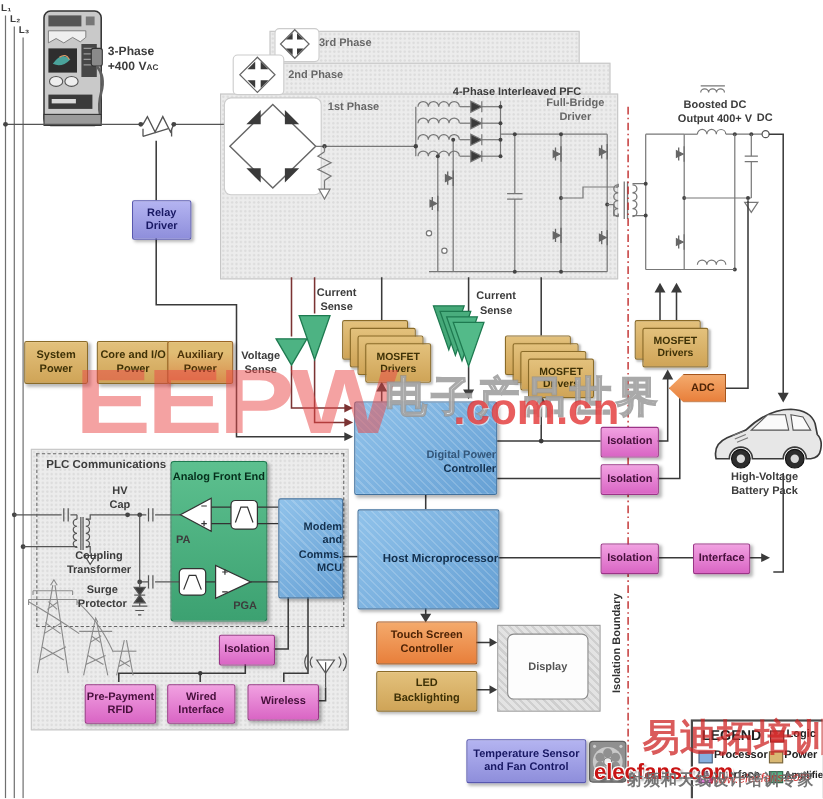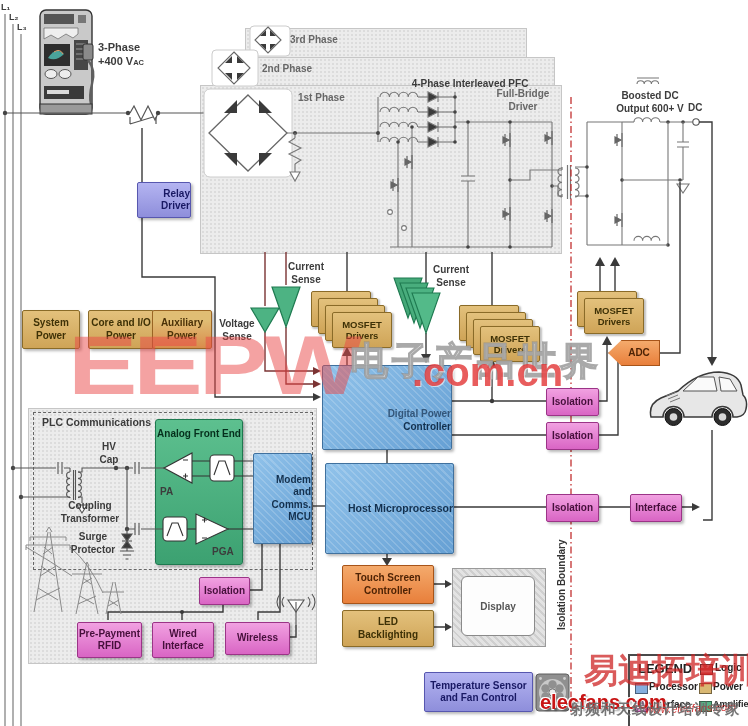--- a/index.html
+++ b/index.html
@@ -65,21 +65,21 @@
   <div class="lbl phlbl" style="left:262px;top:63px;">2nd Phase</div>
   <div class="lbl phlbl" style="left:250px;top:92px;padding-left:48px;">1st Phase</div>
   <div class="lbl" style="left:395px;top:78px;width:150px;">4-Phase Interleaved PFC</div>
   <div class="lbl phlbl" style="left:492px;top:88px;width:62px;">
     <span>Full-Bridge</span><br>
     <span>Driver</span>
   </div>
 
   <div class="lbl" style="left:606px;top:90px;width:88px;">
     <span>Boosted DC</span><br>
-    <span>Output 600+ V</span>
+    <span>Output 400+ V</span>
   </div>
   <div class="lbl" style="left:688px;top:102px;">DC</div>
 
   <div class="gray-box" style="left:28px;top:408px;width:287px;height:254px;"></div>
   <div id="plc-dash"></div>
   <div class="lbl" style="left:42px;top:416px;font-size:10.5px;text-align:left;">PLC Communications</div>
 
   <svg width="748" height="726" viewBox="0 0 748 726">
 
     <g stroke="#6f6f6f" stroke-width="1.1">
@@ -408,21 +408,21 @@
       <circle cx="559.5" cy="696.5" r="4.2" fill="#909090"></circle>
         <circle cx="552.5" cy="700.5" r="4.2" fill="#909090"></circle>
       <circle cx="545.5" cy="696.5" r="4.2" fill="#909090"></circle>
         <circle cx="545.5" cy="688.5" r="4.2" fill="#909090"></circle>
       <circle cx="552.5" cy="692.5" r="3.6" fill="#ececec" stroke="#777"></circle>
     </g>
 
     <line x1="571" y1="97" x2="571" y2="712" stroke="#c23030" stroke-width="1.3" stroke-dasharray="7 3 1.5 3"></line>
   </svg>
 
-  <div class="blk purple" style="left:137px;top:182px;width:52px;height:34px;align-items:flex-end;">
+  <div class="blk purple" style="left:120px;top:182px;width:52px;height:34px;">
     <span>Relay</span>
     <span>Driver</span>
   </div>
   <div class="blk tan" style="left:22px;top:310px;width:56px;height:37px;">
     <span>System</span>
     <span>Power</span>
   </div>
   <div class="blk tan" style="left:88px;top:310px;width:64px;height:37px;">
     <span>Core and I/O</span>
     <span>Power</span>
@@ -487,20 +487,24 @@
   <div class="blk pink" style="left:546px;top:422px;width:51px;height:26px;">
     <span>Isolation</span>
     </div>
   <div class="blk pink" style="left:546px;top:494px;width:51px;height:26px;">
     <span>Isolation</span>
     </div>
   <div class="blk pink" style="left:630px;top:494px;width:50px;height:26px;">
     <span>Interface</span>
     </div>
 
+  <div class="lbl" style="left:645px;top:428px;width:100px;">
+    <span>High-Voltage</span><br>
+    <span>Battery Pack</span>
+  </div>
 
   <div class="lbl" style="left:94px;top:441px;width:30px;">
     <span>HV</span><br>
     <span>Cap</span>
   </div>
   <div class="lbl" style="left:52px;top:500px;width:76px;">
     <span>Coupling</span><br>
     <span>Transformer</span>
   </div>
   <div class="lbl" style="left:64px;top:531px;width:58px;">

